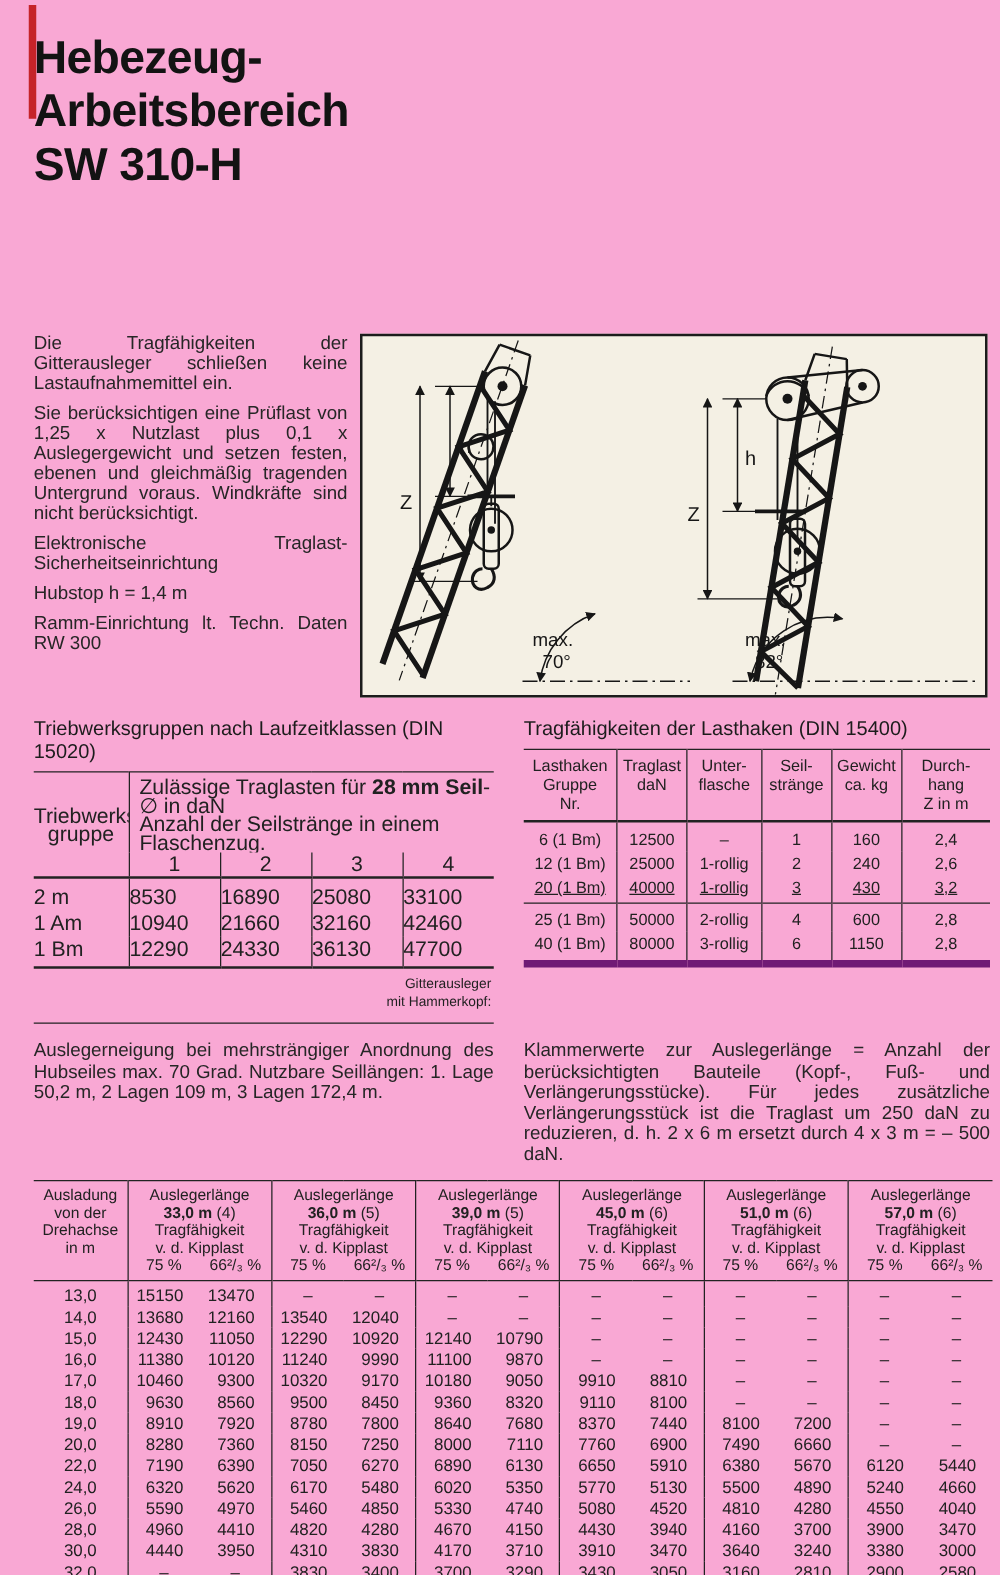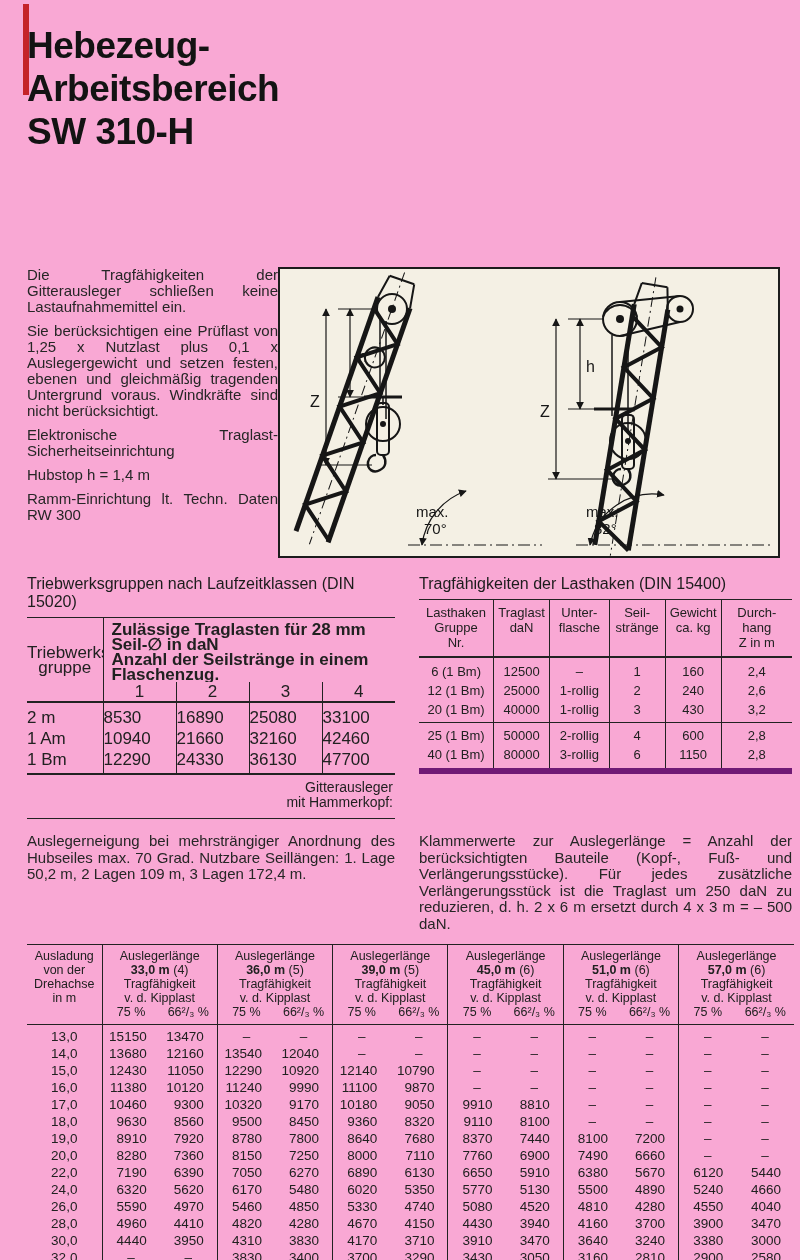--- a/index.html
+++ b/index.html
@@ -10,57 +10,57 @@
   }
   .page { position:relative; width:800px; height:1260px; overflow:hidden; background:#f2eee1; }
 
   .accent-bar { position:absolute; left:23px; top:4px; width:6px; height:91px; }
 
   h1 { margin:24px 8px 0 27px; font-size:37px; line-height:43px; font-weight:bold;
        letter-spacing:-0.5px; color:#131313; }
   h1 span { display:block; }
 
   
-  .intro-row { display:flex; margin:114px 8px 0 27px; }
+  .intro-row { display:flex; margin:114px 8px 0 27px; gap:10px; }
   .intro { width:251px; font-size:15px; line-height:16px; text-align:justify; color:#262626; }
   .intro p { margin:0 0 8px; }
   .diagram-box { width:502px; height:291px; border:2px solid #1c1c1c; background:#f4f0e4; overflow:hidden; }
 
   
   h2 { font-size:16px; font-weight:400; margin:0 0 6px; color:#1c1c1c; }
 
   .tables-row { display:flex; margin:17px 8px 0 27px; gap:24px; }
   .col-a { width:368px; } .col-b { width:373px; }
 
   table { border-collapse:collapse; table-layout:fixed; color:#212121; }
   td, th { overflow:hidden; }
 
   
   .drive { width:368px; border-top:1.5px solid #222; font-size:17px; }
   .drive .dt-col0 { width:76px; border-right:1px solid #222; border-bottom:2px solid #222;
        font-weight:400; white-space:pre-line; line-height:15px; vertical-align:middle; text-align:center; }
-  .drive .dt-span { font-weight:700; text-align:left; padding:4px 0 0 8px; line-height:15px; }
+  .drive .dt-span { font-weight:400; text-align:left; padding:4px 0 0 8px; line-height:15px; }
   .drive tr.strands th { font-weight:400; line-height:19px; border-bottom:2px solid #222; text-align:center; }
   .drive tr.strands th + th { border-left:1px solid #222; }
   .drive tbody td { text-align:left; line-height:21px; }
   .drive tbody tr:first-child td { padding-top:4px; }
   .drive tbody tr:last-child td { border-bottom:2px solid #222; padding-bottom:3px; }
   .drive tbody td:first-child { border-right:1px solid #222; }
   .drive tbody td:nth-child(n+3) { border-left:1px solid #222; }
   .dt-foot { width:368px; border-bottom:1.5px solid #222; text-align:right;
-       font-size:14px; line-height:15px; padding:5px 2px 8px; }
+       font-size:11px; line-height:15px; padding:5px 2px 8px; }
 
   
   .hook { width:373px; border-top:1.5px solid #222; font-size:13px; }
   .hook th { font-weight:400; white-space:pre-line; line-height:15px; vertical-align:top;
        padding:5px 0 6px; border-bottom:2px solid #222; text-align:center; }
   .hook th + th, .hook td + td { border-left:1px solid #222; }
   .hook td { text-align:center; line-height:19px; }
   .hook tbody.g1 tr:first-child td { padding-top:4px; }
-  .hook tbody.g1 tr:last-child td { padding-bottom:3px; }
+  .hook tbody.g1 tr:last-child td { padding-bottom:3px;text-decoration:underline; }
   .hook tbody.g2 tr:first-child td { border-top:1.5px solid #222; padding-top:3px; }
   .hook tbody.g2 tr:last-child td { border-bottom:6px solid #701a75; padding-bottom:4px; }
 
   
   .notes-row { display:flex; margin:14px 8px 0 27px; gap:24px; font-size:15px;
        line-height:16.5px; text-align:justify; color:#262626; }
   .notes-row .n-a { width:368px; } .notes-row .n-b { width:373px; }
 
   
   .big-wrap { margin:12px 6px 0 27px; }

